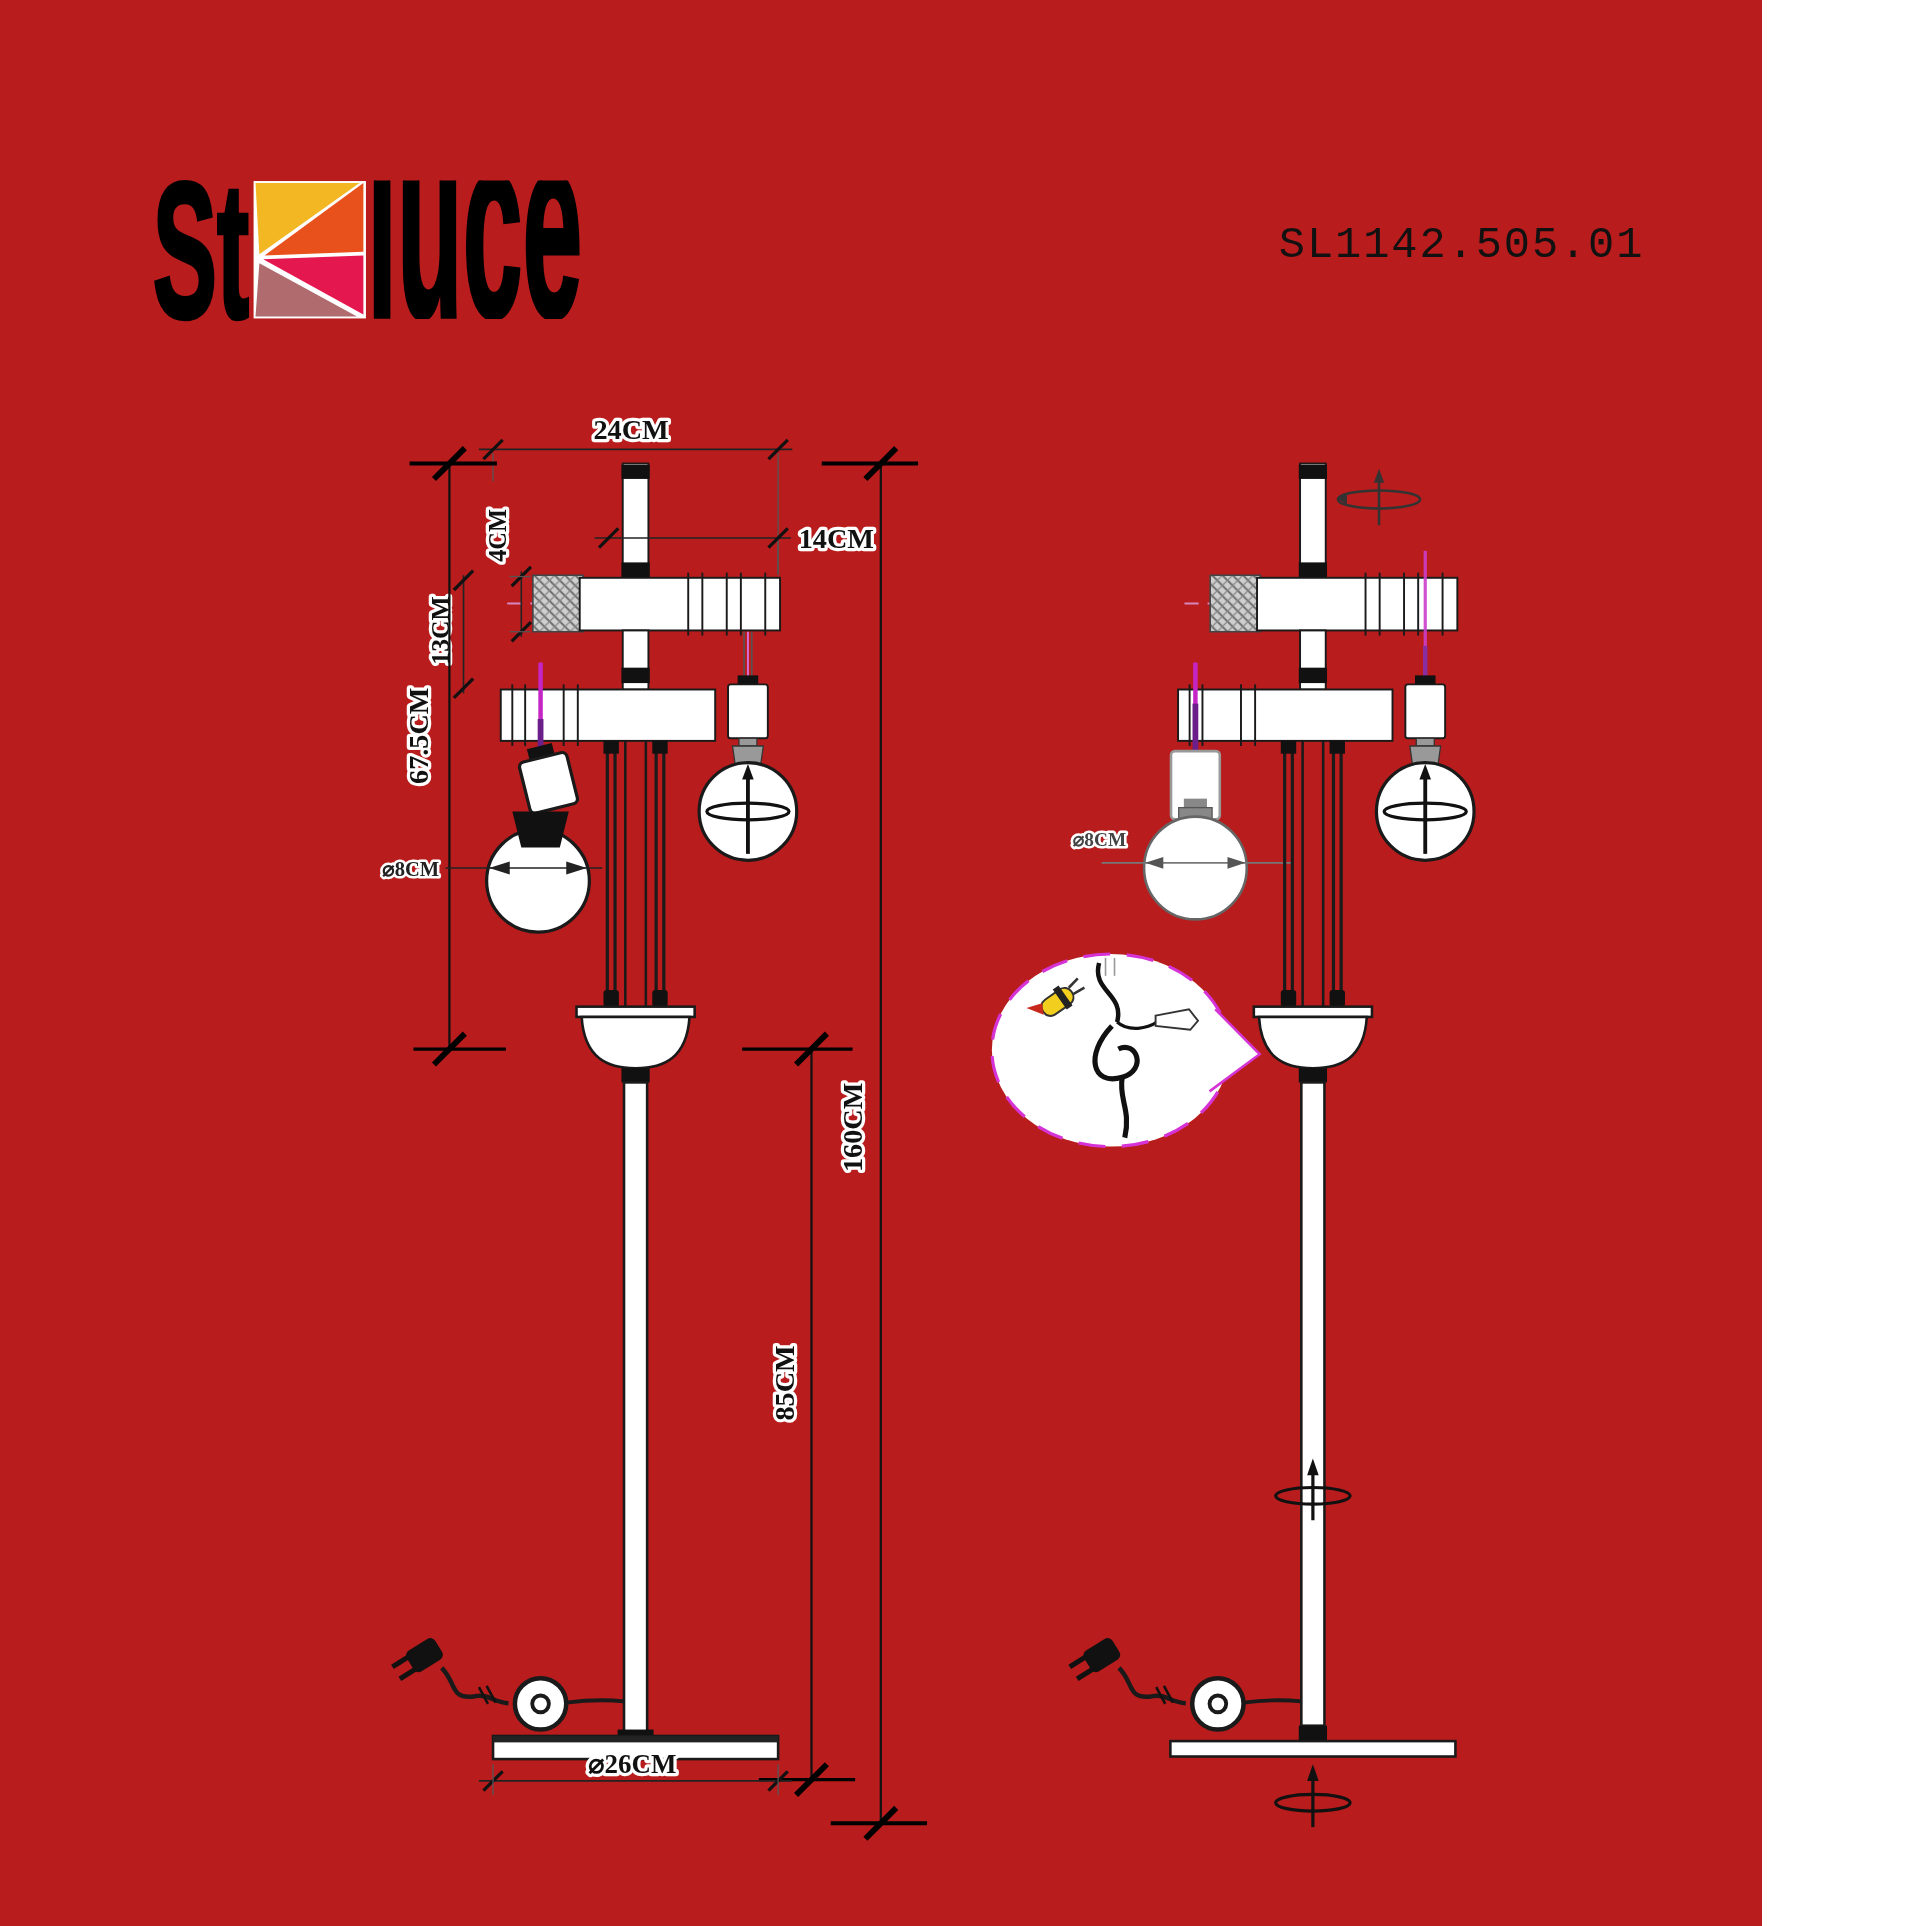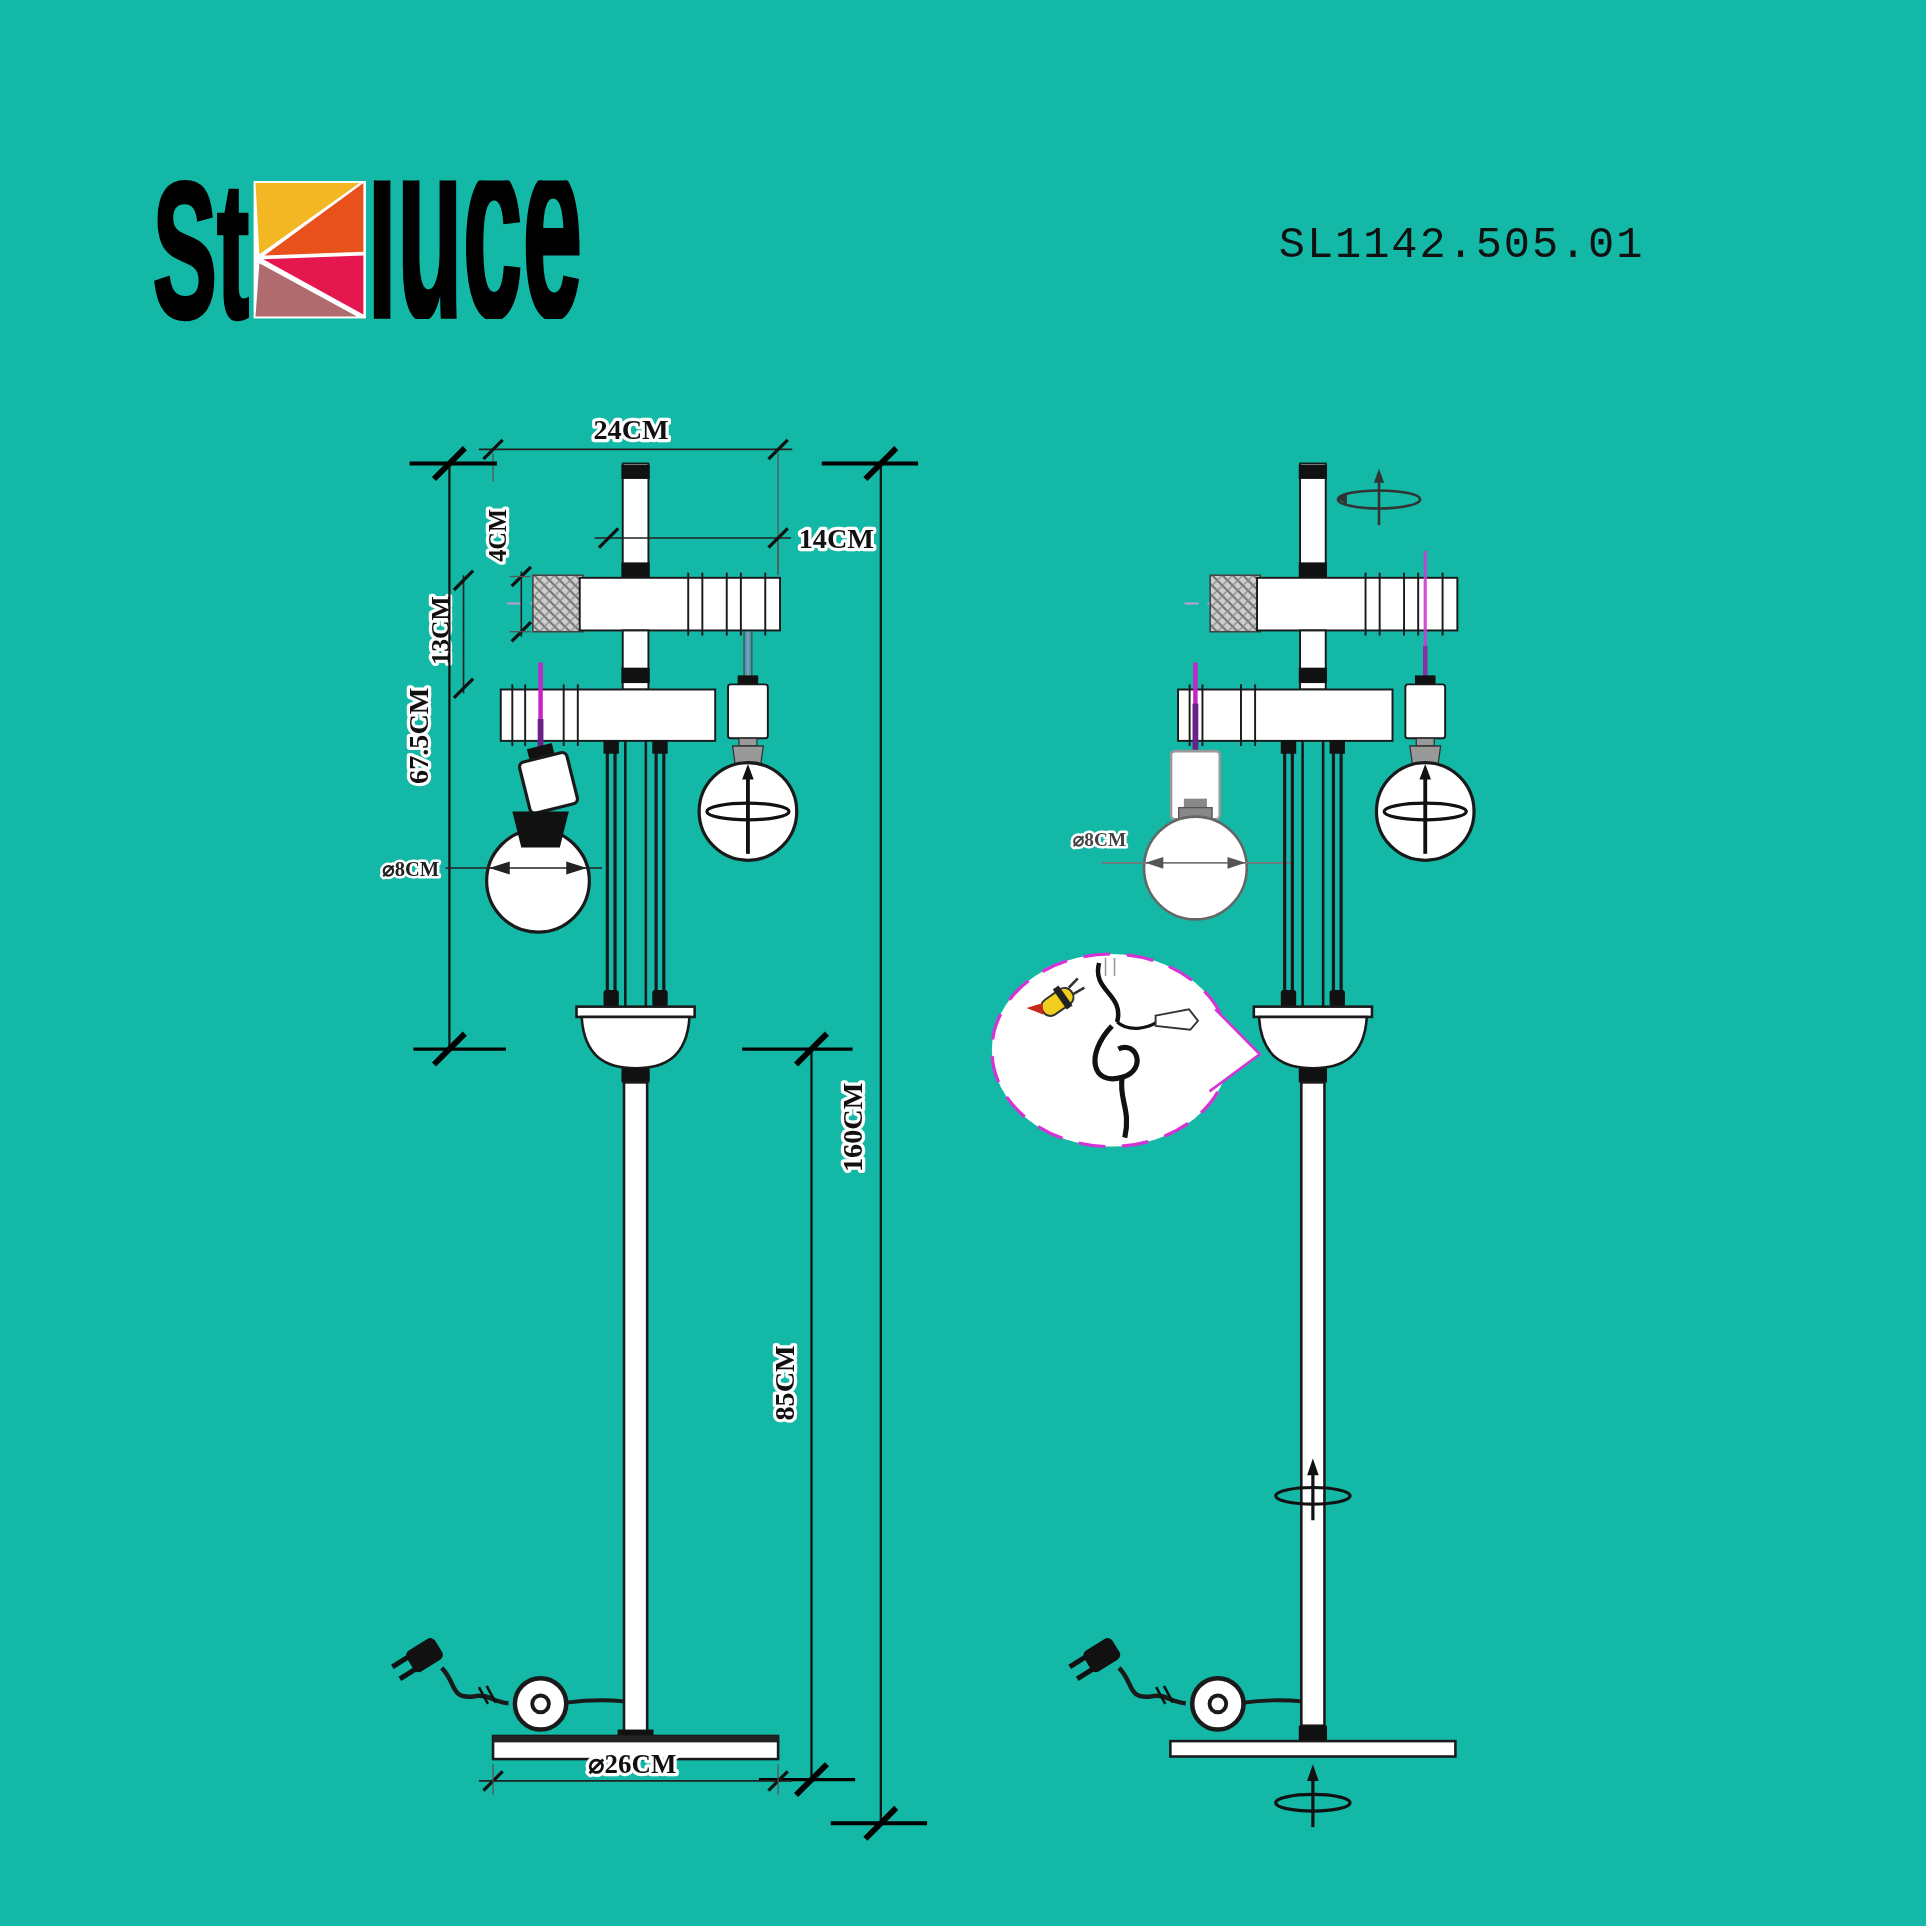--- a/index.html
+++ b/index.html
@@ -1,16 +1,16 @@
 <!DOCTYPE html>
 <html style="font-size:10.3px"><head>
 <meta charset="utf-8">
 <style>
   html,body{margin:0;padding:0;background:#ffffff;}
-  #canvas{position:relative;width:1926px;height:1926px;background:#14b8a6;overflow:hidden;}
+  #canvas{position:relative;width:1762px;height:1926px;background:#b91c1c;overflow:hidden;}
   svg{position:absolute;left:0;top:0;}
   .logo-st{font:700 300px "Liberation Sans", sans-serif;fill:#000;stroke:#000;stroke-width:7px;}
   .logo-luce{font:700 415px "Liberation Sans", sans-serif;fill:#000;stroke:#000;stroke-width:7px;}
   .model{font:400 68px "Liberation Mono", monospace;fill:#111;letter-spacing:3px;}
   .dim-label{font:700 44px "Liberation Serif", serif;fill:#111;paint-order:stroke;stroke:#fff;stroke-width:10px;stroke-linejoin:round;}
   .dim-label-sm{font:700 32px "Liberation Serif", serif;fill:#222;paint-order:stroke;stroke:#fff;stroke-width:8px;stroke-linejoin:round;}
   .dim-label-xs{font:700 30px "Liberation Serif", serif;fill:#444;paint-order:stroke;stroke:#fff;stroke-width:8px;stroke-linejoin:round;}
   .ln{stroke:#1a1a1a;fill:none;}
   .part{stroke:#1a1a1a;fill:#ffffff;}
   .part-gray{stroke:#999;fill:#ffffff;}

